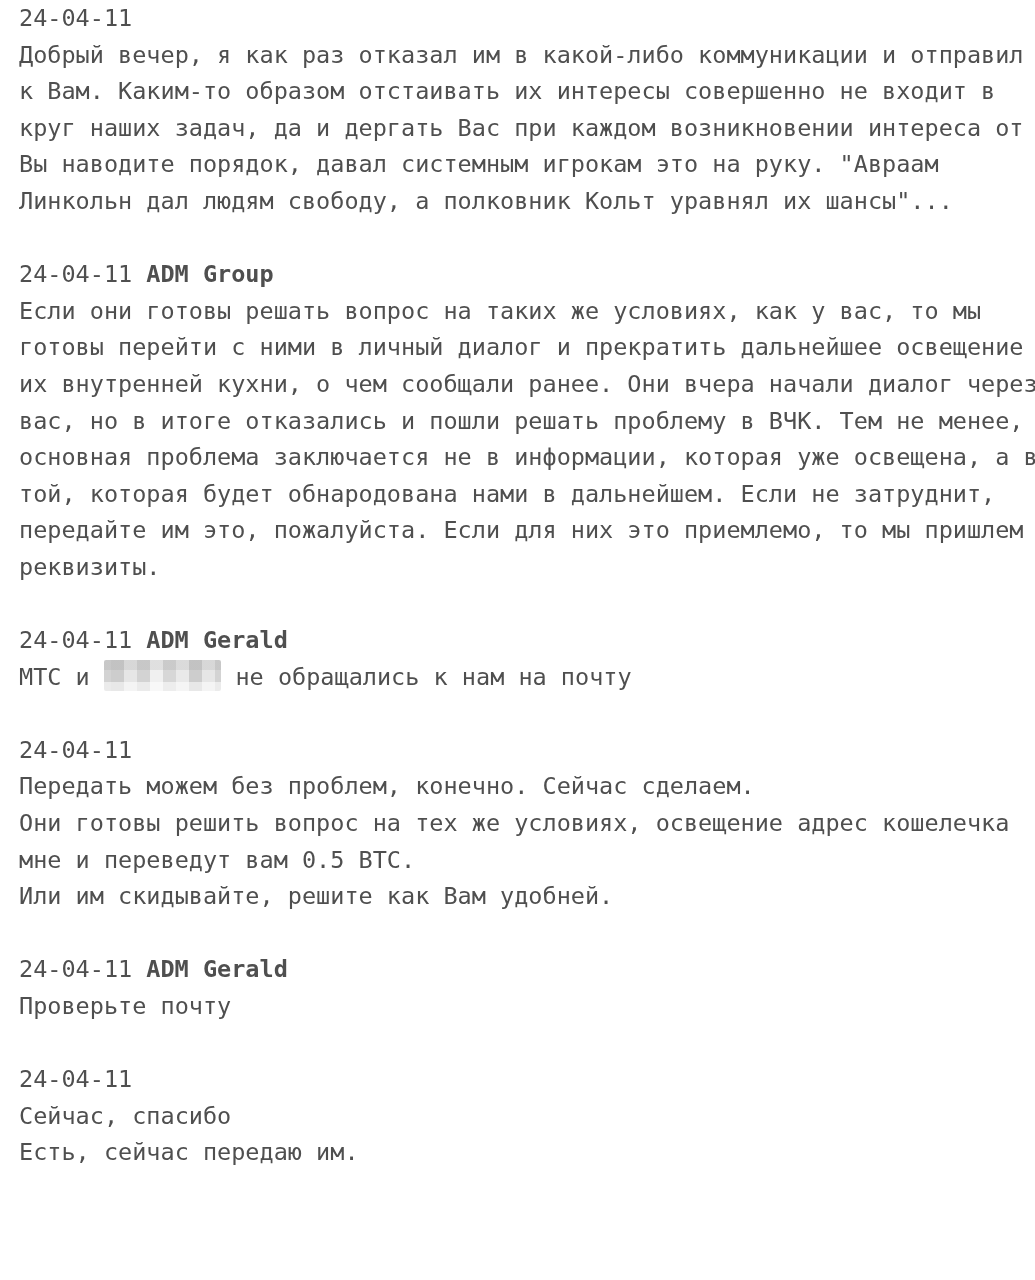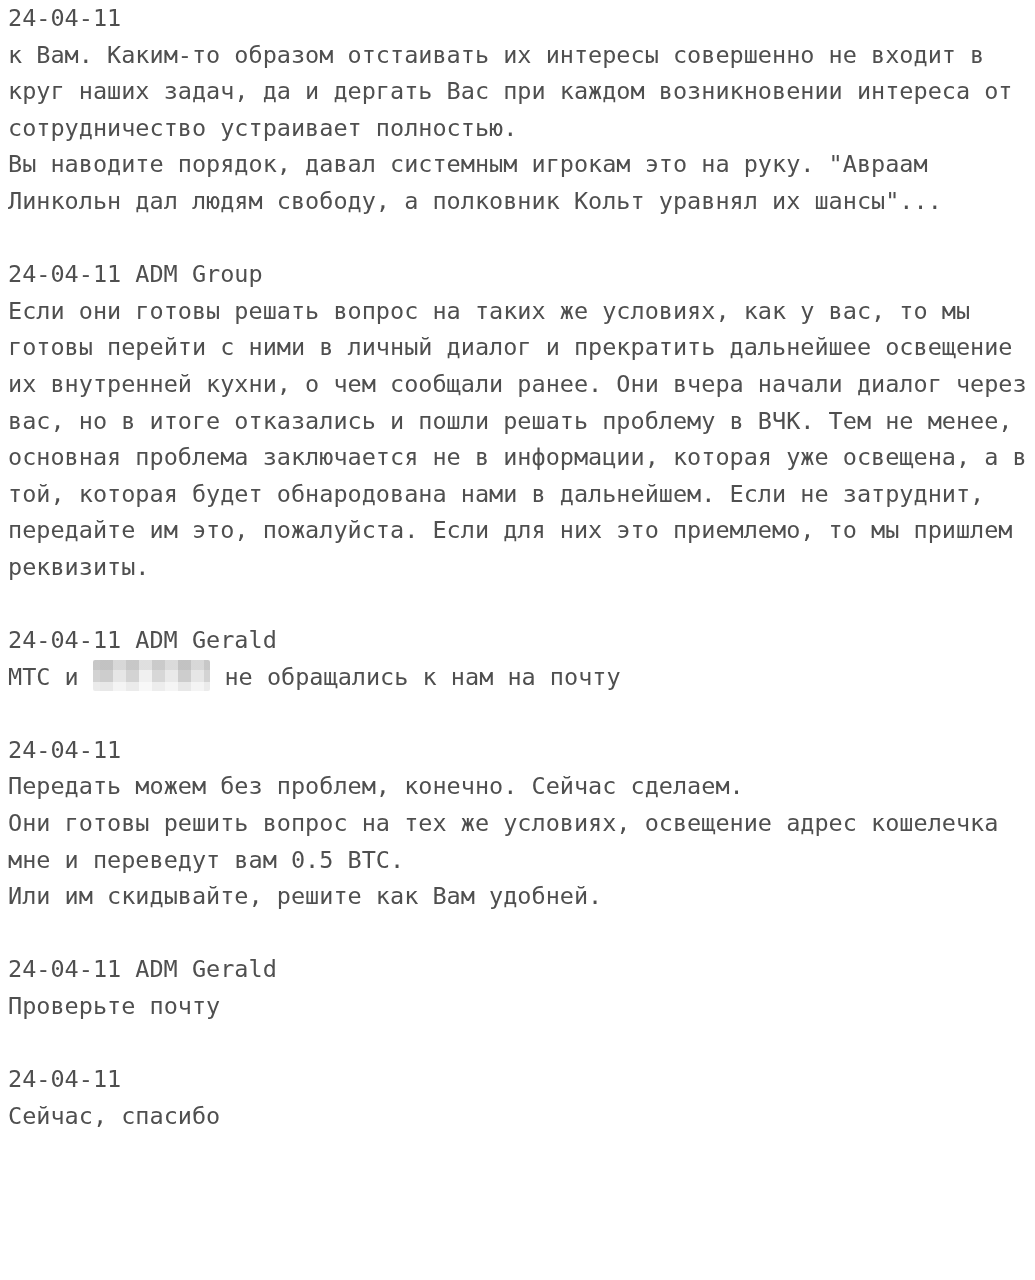--- a/index.html
+++ b/index.html
@@ -8,22 +8,22 @@
     height: 1280px;
     overflow: hidden;
     background: #ffffff;
     font-family: "DejaVu Sans Mono", monospace;
     font-size: 23.5px;
     line-height: 36.6px;
     color: #4f4f4f;
   }
   .log { padding: 0 0 0 8px; }
   .message + .message { margin-top: 36.6px; }
-  .header, .line { white-space: pre; }
-  .sender { margin-left: 1ch; }
+  .header, .line { white-space: pre; margin-left: 11px; }
+  .sender { margin-left: 1ch; font-weight: bold; }
   .redact {
     display: inline-block;
     height: 31px;
     vertical-align: -6px;
     border-radius: 2px;
     background-color: #e0e0e0;
     background-image:
       repeating-linear-gradient(0deg,
         rgba(255,255,255,0.55) 0 9px,
         rgba(255,255,255,0)    9px 21px,
@@ -37,23 +37,23 @@
         #e9e9e9 65px 78px);
   }
   .redact.alt { background-position: 0 0, 7px 0; }
 </style>
 </head>
 <body>
 
 <div class="log" id="log">
     <div class="message">
       <div class="header"><span>24-04-11</span></div>
+      <div class="line"><span>Добрый вечер, я как раз отказал им в какой-либо коммуникации и отправил</span></div>
       <div class="line"><span>к Вам. Каким-то образом отстаивать их интересы совершенно не входит в</span></div>
       <div class="line"><span>круг наших задач, да и дергать Вас при каждом возникновении интереса от</span></div>
-      <div class="line"><span>сотрудничество устраивает полностью.</span></div>
       <div class="line"><span>Вы наводите порядок, давал системным игрокам это на руку. "Авраам</span></div>
       <div class="line"><span>Линкольн дал людям свободу, а полковник Кольт уравнял их шансы"...</span></div>
     </div>
     <div class="message">
       <div class="header"><span>24-04-11</span><span class="sender">ADM Group</span></div>
       <div class="line"><span>Если они готовы решать вопрос на таких же условиях, как у вас, то мы</span></div>
       <div class="line"><span>готовы перейти с ними в личный диалог и прекратить дальнейшее освещение</span></div>
       <div class="line"><span>их внутренней кухни, о чем сообщали ранее. Они вчера начали диалог через</span></div>
       <div class="line"><span>вас, но в итоге отказались и пошли решать проблему в ВЧК. Тем не менее,</span></div>
       <div class="line"><span>основная проблема заключается не в информации, которая уже освещена, а в</span></div>
@@ -72,14 +72,15 @@
       <div class="line"><span>мне и переведут вам 0.5 BTC.</span></div>
       <div class="line"><span>Или им скидывайте, решите как Вам удобней.</span></div>
     </div>
     <div class="message">
       <div class="header"><span>24-04-11</span><span class="sender">ADM Gerald</span></div>
       <div class="line"><span>Проверьте почту</span></div>
     </div>
     <div class="message">
       <div class="header"><span>24-04-11</span></div>
       <div class="line"><span>Сейчас, спасибо</span></div>
+      <div class="line"><span>Есть, сейчас передаю им.</span></div>
     </div>
   </div>
 
 </body></html>

